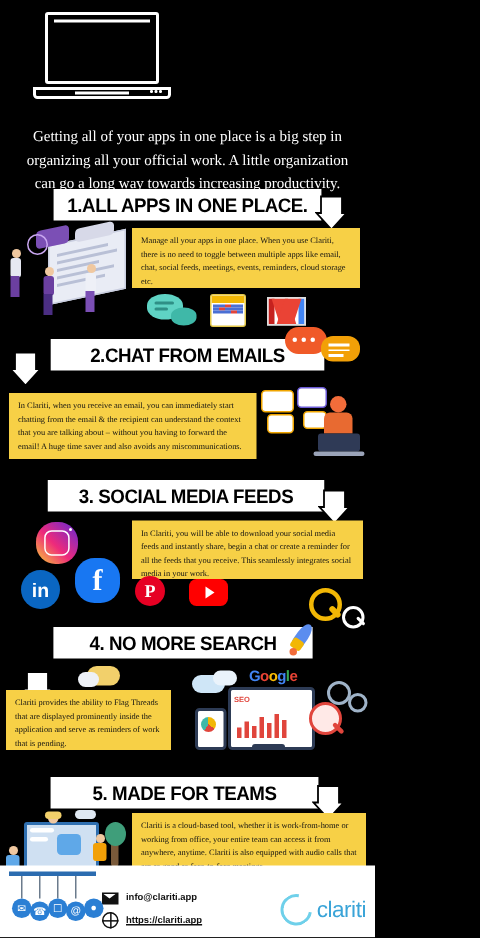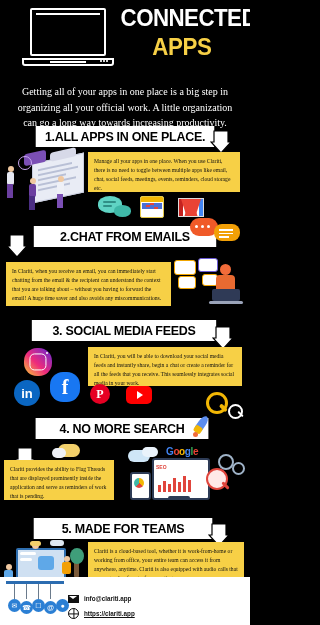--- a/index.html
+++ b/index.html
@@ -139,24 +139,20 @@
     <div class="laptop">
       <div class="screen"></div>
       <div class="topline"></div>
       <div class="base"></div>
       <div class="basebar"></div>
       <div class="dots">
           <i></i>
           <i></i>
           <i></i>
         </div>
-    </div>
-    <div class="head-words">
-      <div class="l1">CONNECTED</div>
-      <div class="l2">APPS</div>
     </div>
     <div class="intro">Getting all of your apps in one place is a big step in organizing all your official work. A little organization can go a long way towards increasing productivity.</div>
   </div>
 
   <div class="banner" style="left:32px;top:126px;width:186px;">1.ALL APPS IN ONE PLACE.</div>
   <div class="arrow-dn" style="left:210px;top:129px;">
     <svg viewBox="0 0 22 26">
         <path d="M4 2 L18 2 L18 13 L21 13 L11 24 L1 13 L4 13 Z" fill="#fff" stroke="#000" stroke-width="1.2"></path>
       </svg>
   </div>
@@ -359,20 +355,24 @@
   <div class="footer">
     <div class="foot-line" style="left:68px;top:18px;">
       <span class="env"></span>
       <span class="txt">info@clariti.app</span>
     </div>
     <div class="foot-line" style="left:68px;top:31px;">
       <span class="globe"></span>
       <span class="txt u">https://clariti.app</span>
     </div>
 
+    <div class="logo">
+      <span class="mark"></span>
+      <span class="word">clariti</span>
+    </div>
 
     <div class="hanger">
       <div class="bar"></div>
       <div class="pin" style="left:8px;"></div>
       <div class="pin" style="left:20px;"></div>
       <div class="pin" style="left:32px;"></div>
       <div class="pin" style="left:44px;"></div>
       <div class="ic" style="left:2px;top:20px;">✉</div>
       <div class="ic" style="left:14px;top:22px;">☎</div>
       <div class="ic" style="left:26px;top:20px;background:#2b7fd4;">☐</div>

